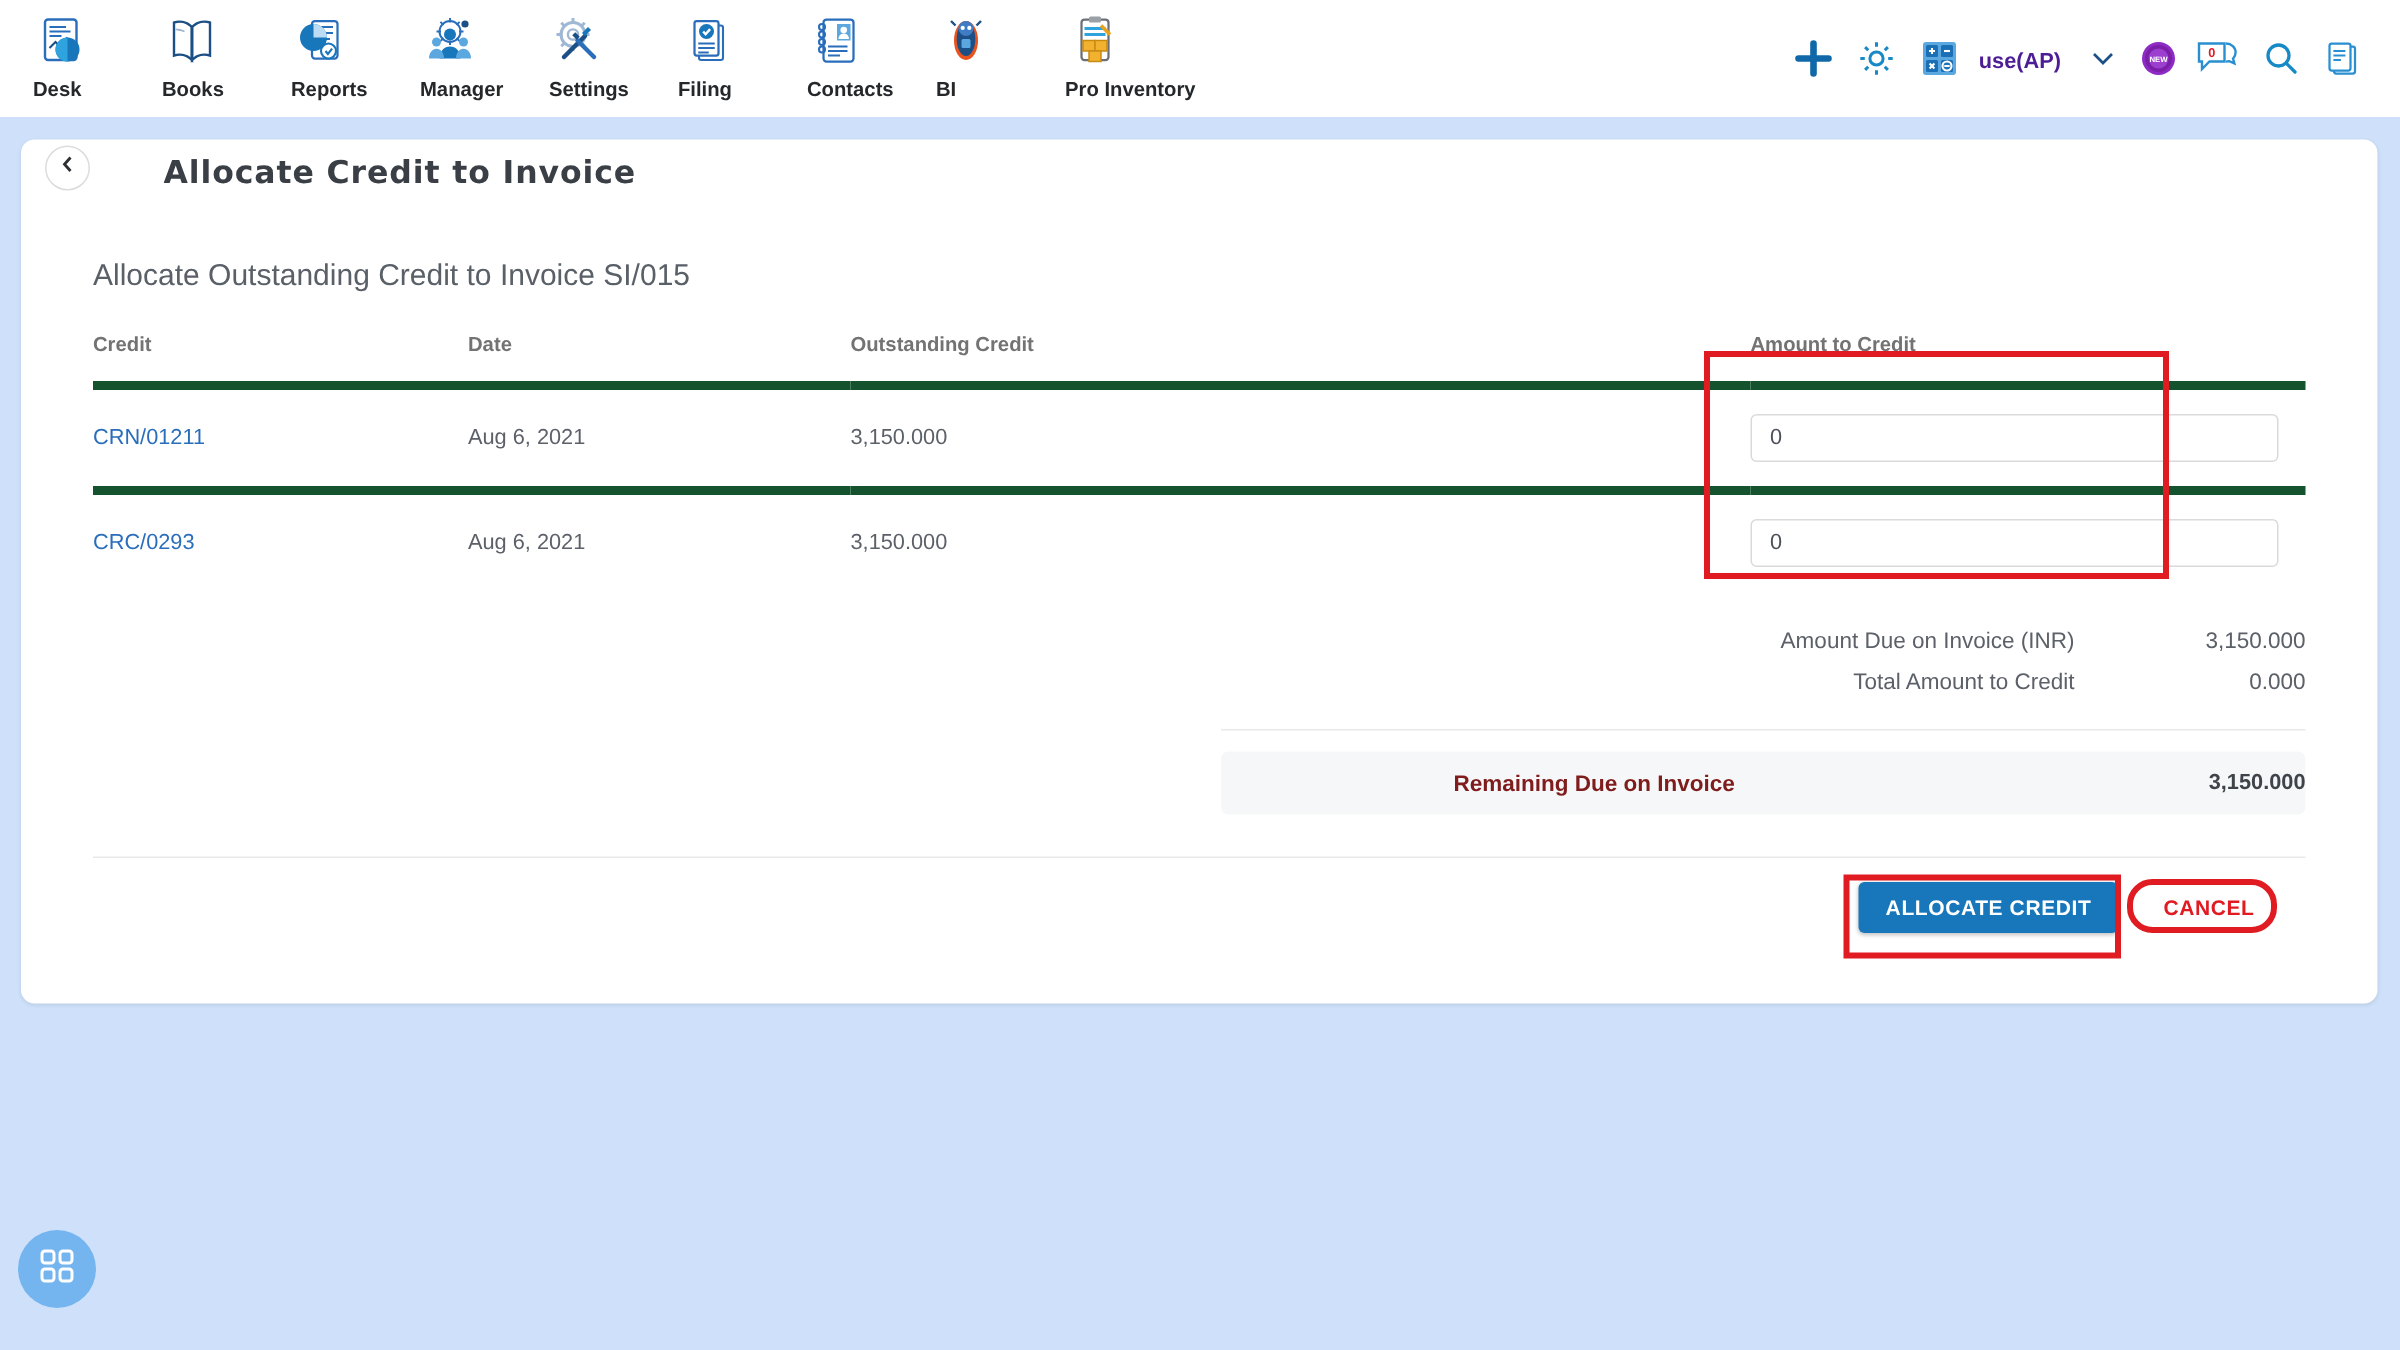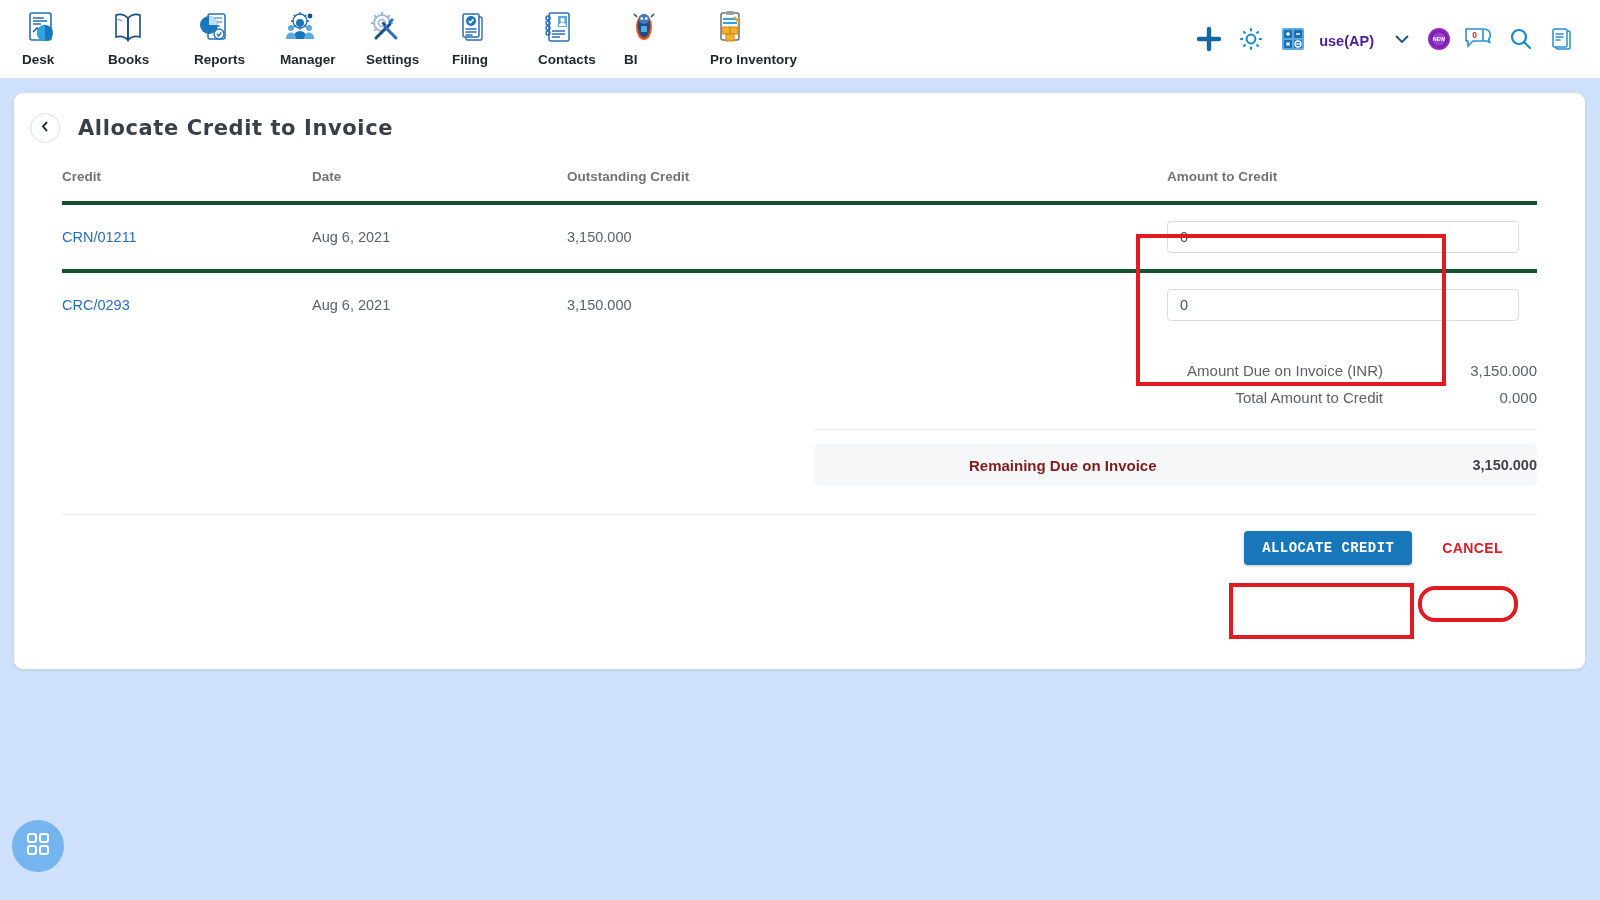--- a/index.html
+++ b/index.html
@@ -43,21 +43,21 @@
     margin: 4px 10px 0 6px; white-space: nowrap;
   }
 
   
   .card {
     position: absolute; left: 14px; top: 93px;
     width: 1571px; height: 576px;
     background: #fff; border-radius: 9px;
     box-shadow: 0 1px 3px rgba(0,0,0,.10);
   }
-  .card-head { display: flex; align-items: center; padding: 20px 0 0 16px; }
+  .card-head { display: flex; align-items: flex-end; padding: 4px 0 0 16px; gap: 31px; }
   .back-btn {
     width: 30px; height: 30px; border-radius: 50%;
     border: 1px solid #dcdcdc; background: #fff;
     display: flex; align-items: center; justify-content: center;
     cursor: pointer; flex: none;
   }
   .page-title {
     margin-left: 18px;
     font-family: "DejaVu Sans", sans-serif;
     font-size: 21px; font-weight: bold; color: #3a3f45;
@@ -70,21 +70,21 @@
   }
 
   
   table.credits { width: 100%; border-collapse: collapse; margin-top: 26px; }
   table.credits th {
     text-align: left; font-size: 13.5px; font-weight: bold; color: #737373;
     padding: 0 0 17px 0;
   }
   table.credits td {
     font-size: 14.5px; color: #5c6169;
-    padding: 16px 0; border-top: 4px solid #14532d;
+    padding: 16px 0; border-top: 6px solid #14532d;
     vertical-align: middle;
   }
   .col-credit { width: 250px; }
   .col-date   { width: 255px; }
   .col-out    { width: 600px; }
   .col-amt    { width: auto; }
   .credit-link { color: #2a6ebb; text-decoration: none; cursor: pointer; }
   th.amt-head { padding-left: 28px; }
   td.amt-cell { padding-left: 28px; }
   .amt-input {
@@ -138,21 +138,21 @@
 
   .foot-divider { border-top: 1px solid #e9e9ea; margin-top: 28px; }
   .actions {
     display: flex; justify-content: flex-end; align-items: center;
     gap: 18px; padding: 16px 22px 0 0;
   }
   .btn-primary {
     background: #1876bb; color: #fff; border: none; border-radius: 4px;
     height: 34px; padding: 0 18px;
     font-size: 14px; font-weight: bold; letter-spacing: .4px;
-    font-family: Liberation Mono, monospace;
+    font-family: Liberation Sans, sans-serif;
     cursor: pointer; box-shadow: 0 1px 3px rgba(0,0,0,.25);
   }
   .btn-cancel {
     background: transparent; border: none; color: #e01b22;
     font-size: 14px; font-weight: bold; letter-spacing: .4px;
     font-family: "Liberation Sans", sans-serif;
     cursor: pointer; padding: 0 12px; height: 34px;
   }
 
   
@@ -383,20 +383,21 @@
         <svg width="13" height="13" viewBox="0 0 13 13" fill="none" stroke="#2c3136" stroke-width="1.9">
           <polyline points="8,2 4,6.5 8,11"></polyline>
         </svg>
       </span>
     </div>
     <div class="page-title">Allocate Credit to Invoice</div>
   </div>
 
   <div class="body-area">
 
+    <div class="subtitle">Allocate Outstanding Credit to Invoice SI/015</div>
 
     <table class="credits">
       <thead>
         <tr>
           <th class="col-credit">Credit</th>
           <th class="col-date">Date</th>
           <th class="col-out">Outstanding Credit</th>
           <th class="col-amt amt-head">Amount to Credit</th>
         </tr>
       </thead>

